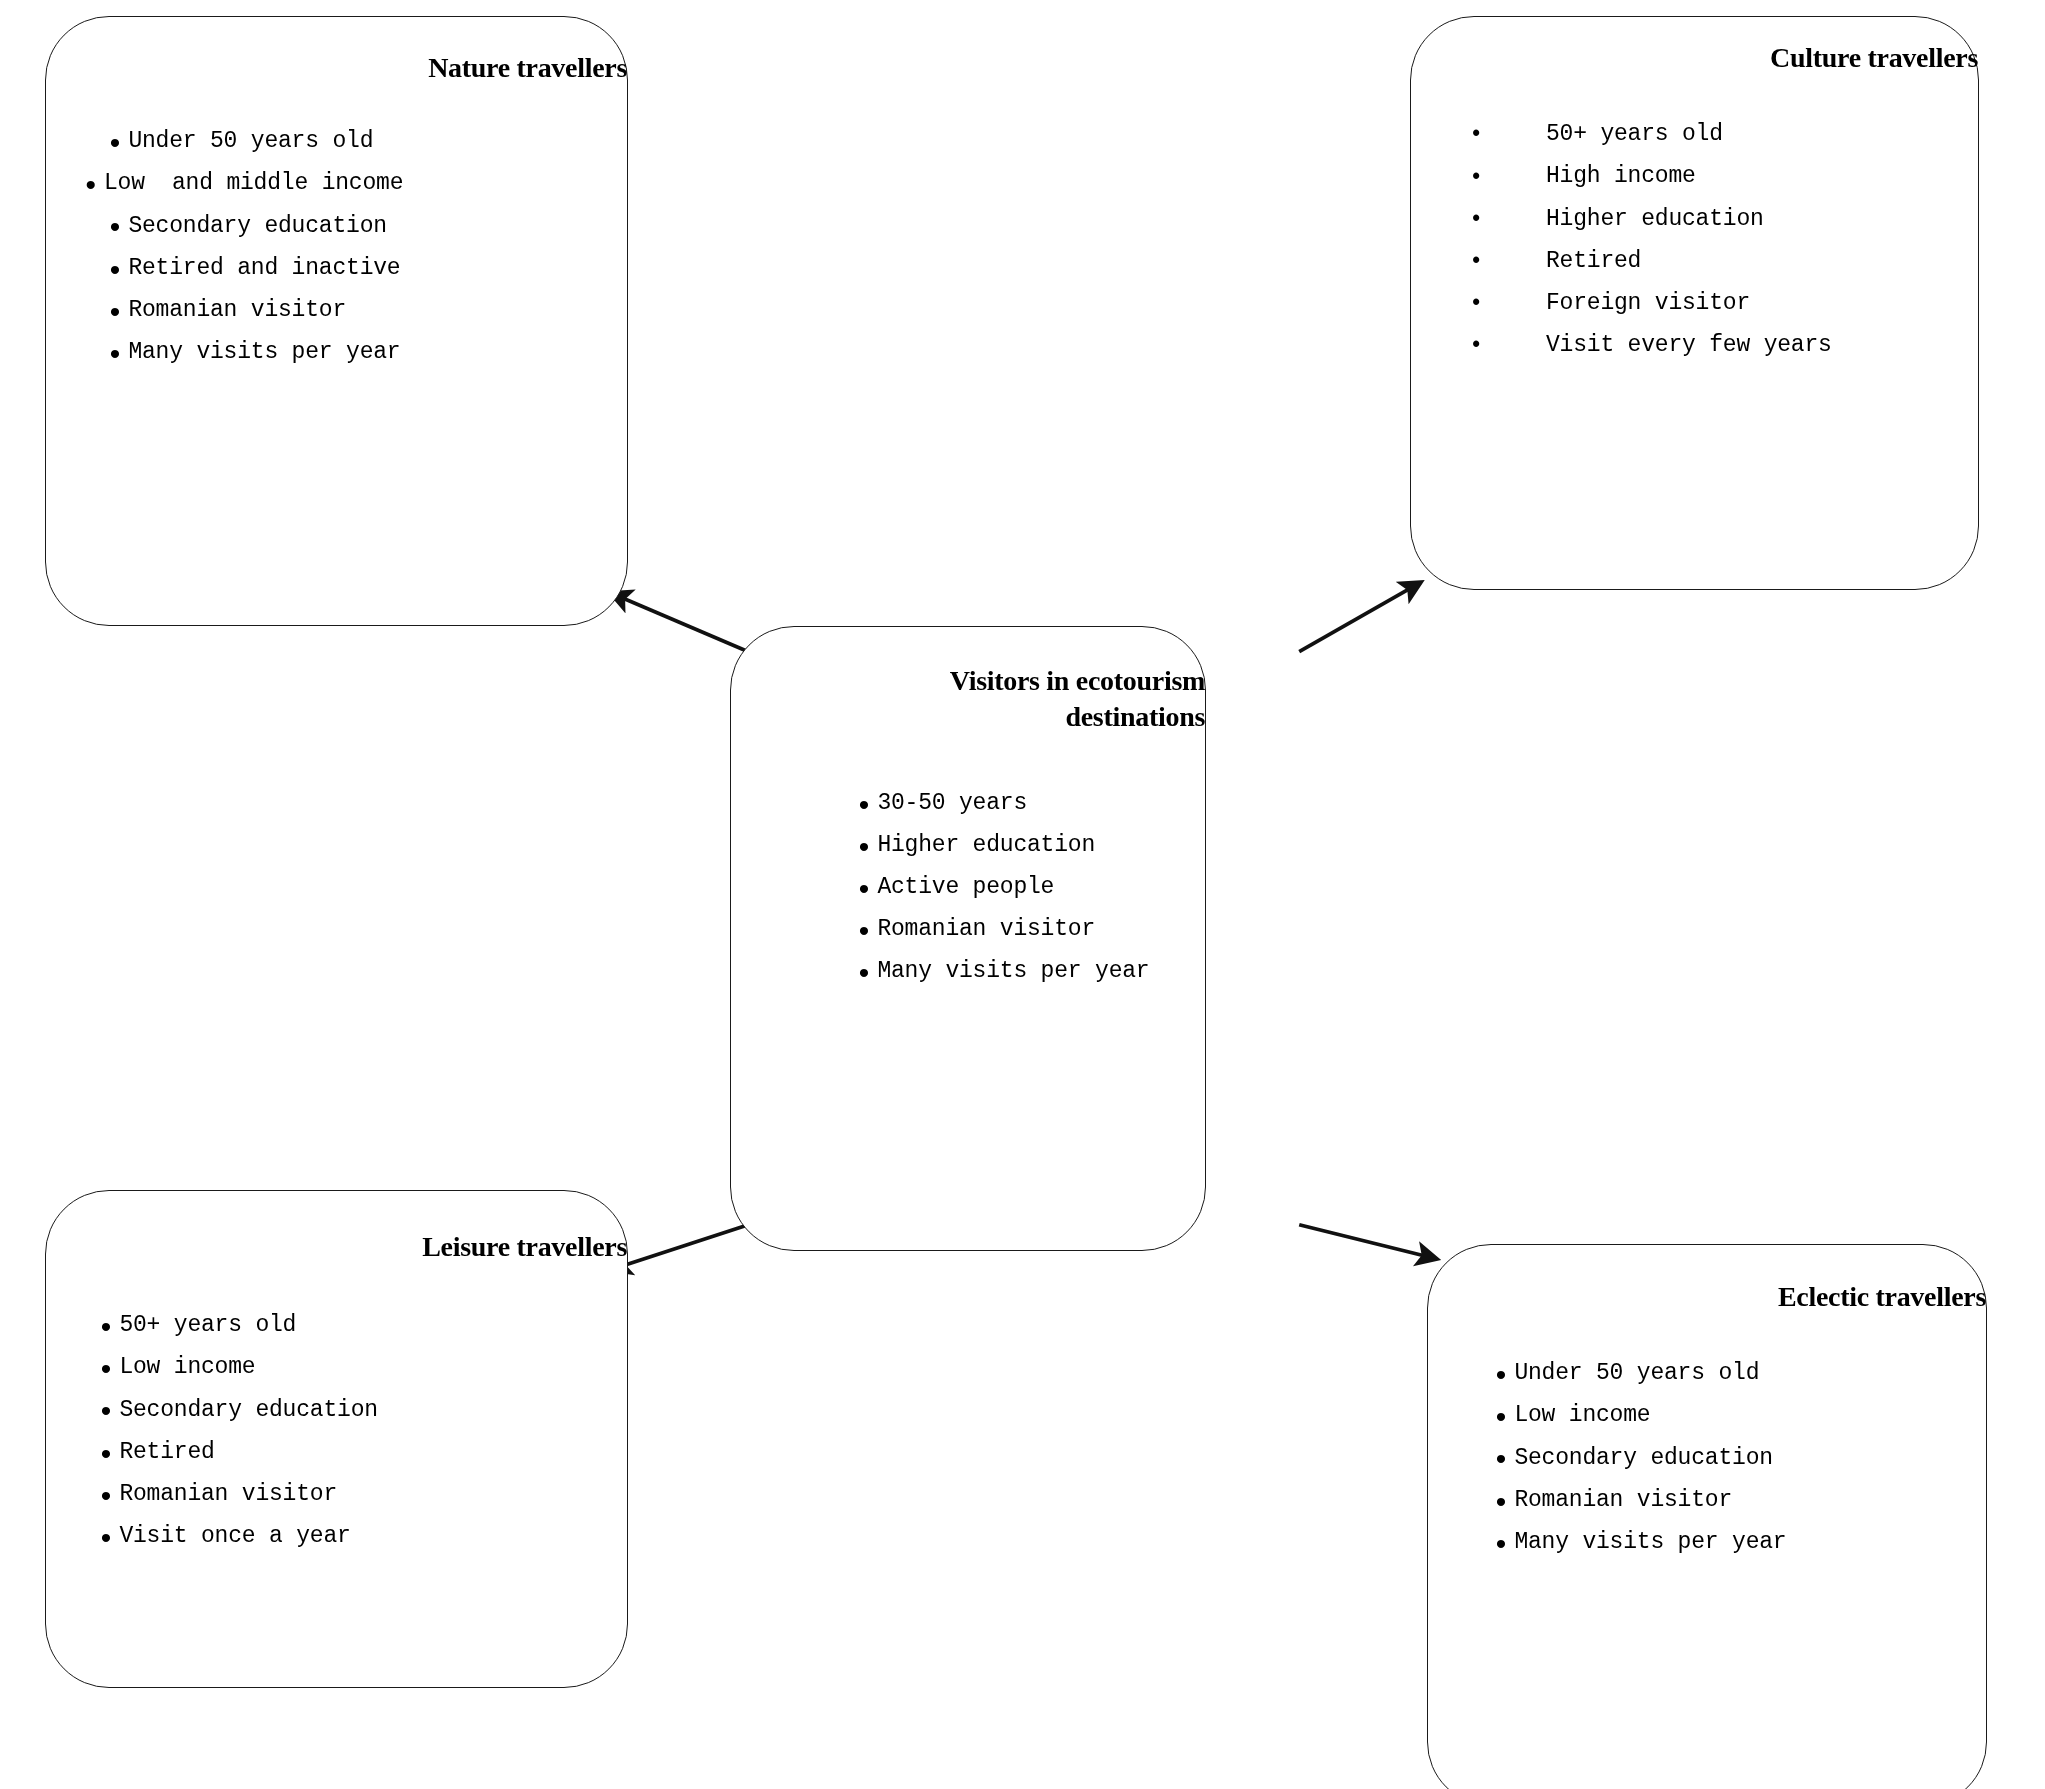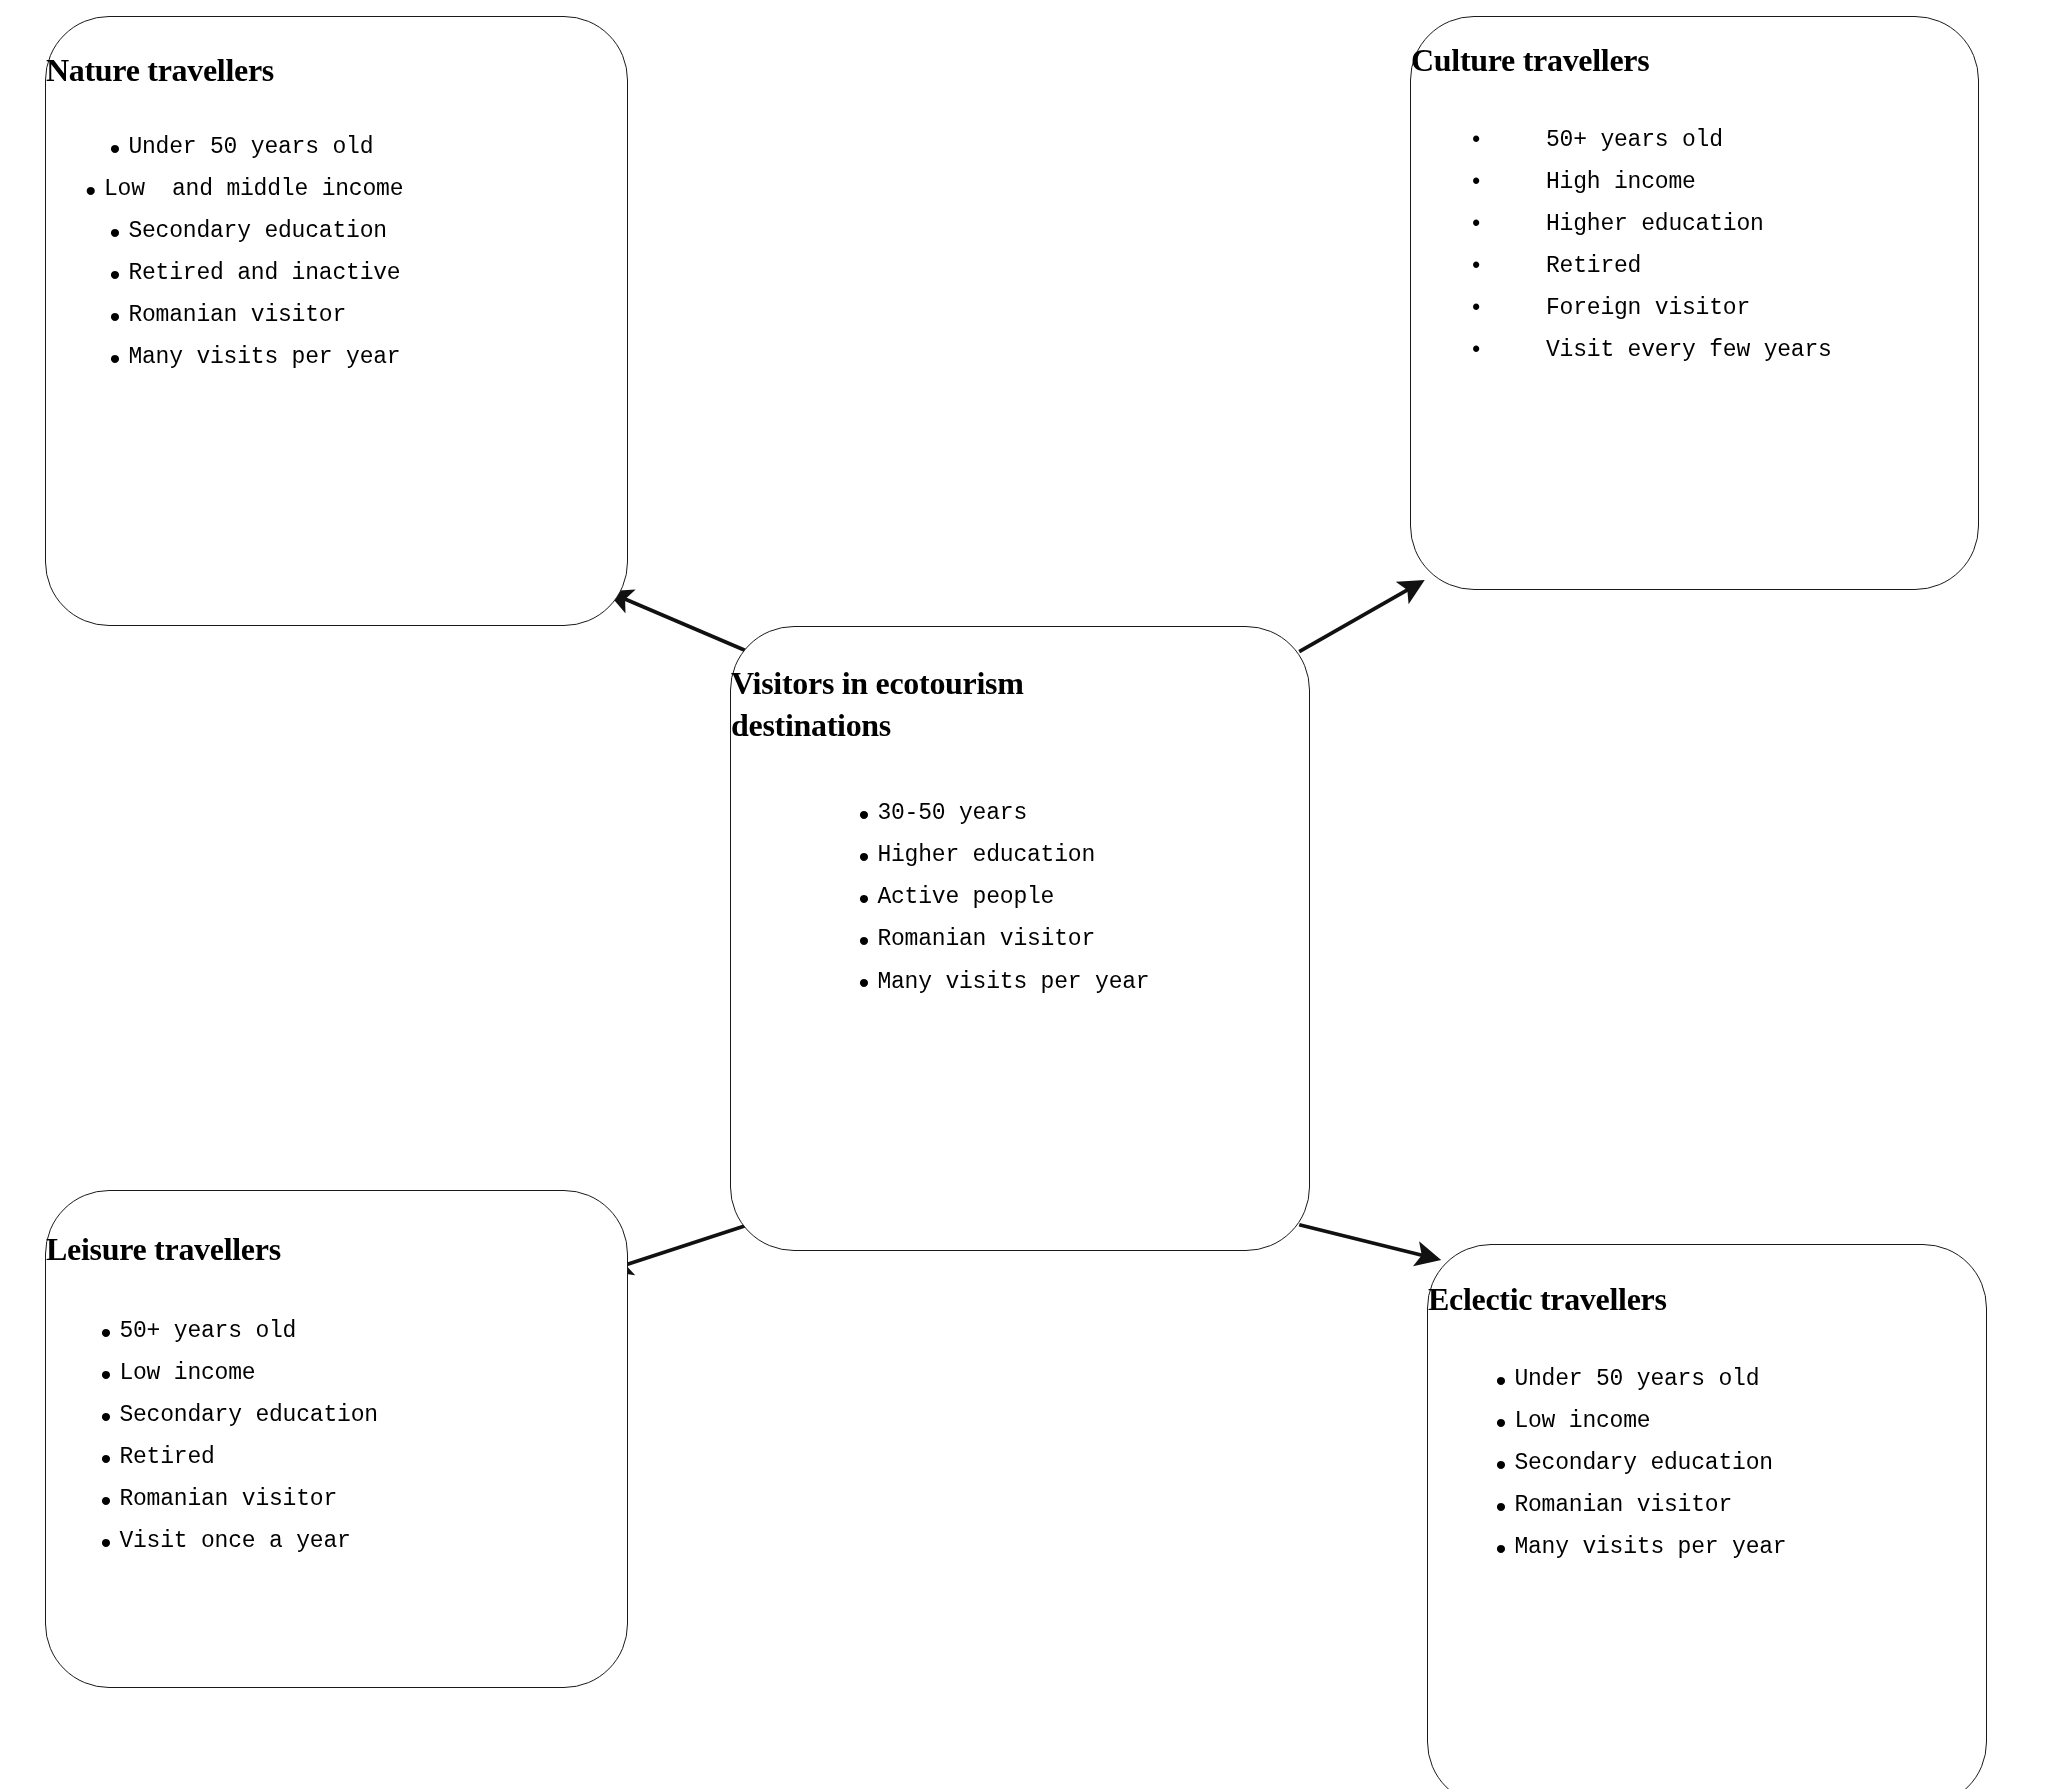--- a/index.html
+++ b/index.html
@@ -26,23 +26,23 @@
   }
   
   .node{
     position:absolute;
     box-sizing:border-box;
     background:#ffffff;
     border:1.6px solid #1a1a1a;
     border-radius:64px;
   }
   .node-title{
-    text-align:left;
+    text-align:right;
     font-weight:bold;
-    font-size:32px;
+    font-size:28px;
     line-height:1.30;
     letter-spacing:-0.3px;
     white-space:pre-line;
   }
   .bullets{
     list-style:none;
     margin:0;
     padding:0;
     font-size:23px;
     line-height:1.46;
@@ -66,21 +66,21 @@
   
   .bullets.wide li{padding-left:80px;}
   .bullets.wide li::before{left:3.2px;font-size:23px;top:1.1px;}
   
   .bullets.hang li{ }
   .bullets.hang li.wrap{padding-left:24.4px;text-indent:-24.4px;}
 
   
   #node-nature   {left:45px;  top:16px;   width:583px; height:610px;}
   #node-culture  {left:1410px;top:16px;   width:569px; height:574px;}
-  #node-center   {left:730px;top:626px; width:580px; height:625px;}
+  #node-center   {left:730px;top:626px; width:476px; height:625px;}
   #node-leisure  {left:45px;  top:1190px; width:583px; height:498px;}
   #node-eclectic {left:1427px;top:1244px; width:560px; height:562px;}
 
   #node-nature .node-title   {margin:33px 0 0 0;}
   #node-nature .bullets      {margin:39px 0 0 58px;}
 
   #node-culture .node-title  {margin:23px 0 0 0;}
   #node-culture .bullets     {margin:42px 0 0 55px;}
 
   #node-center .node-title   {margin:36px 0 0 0;}

